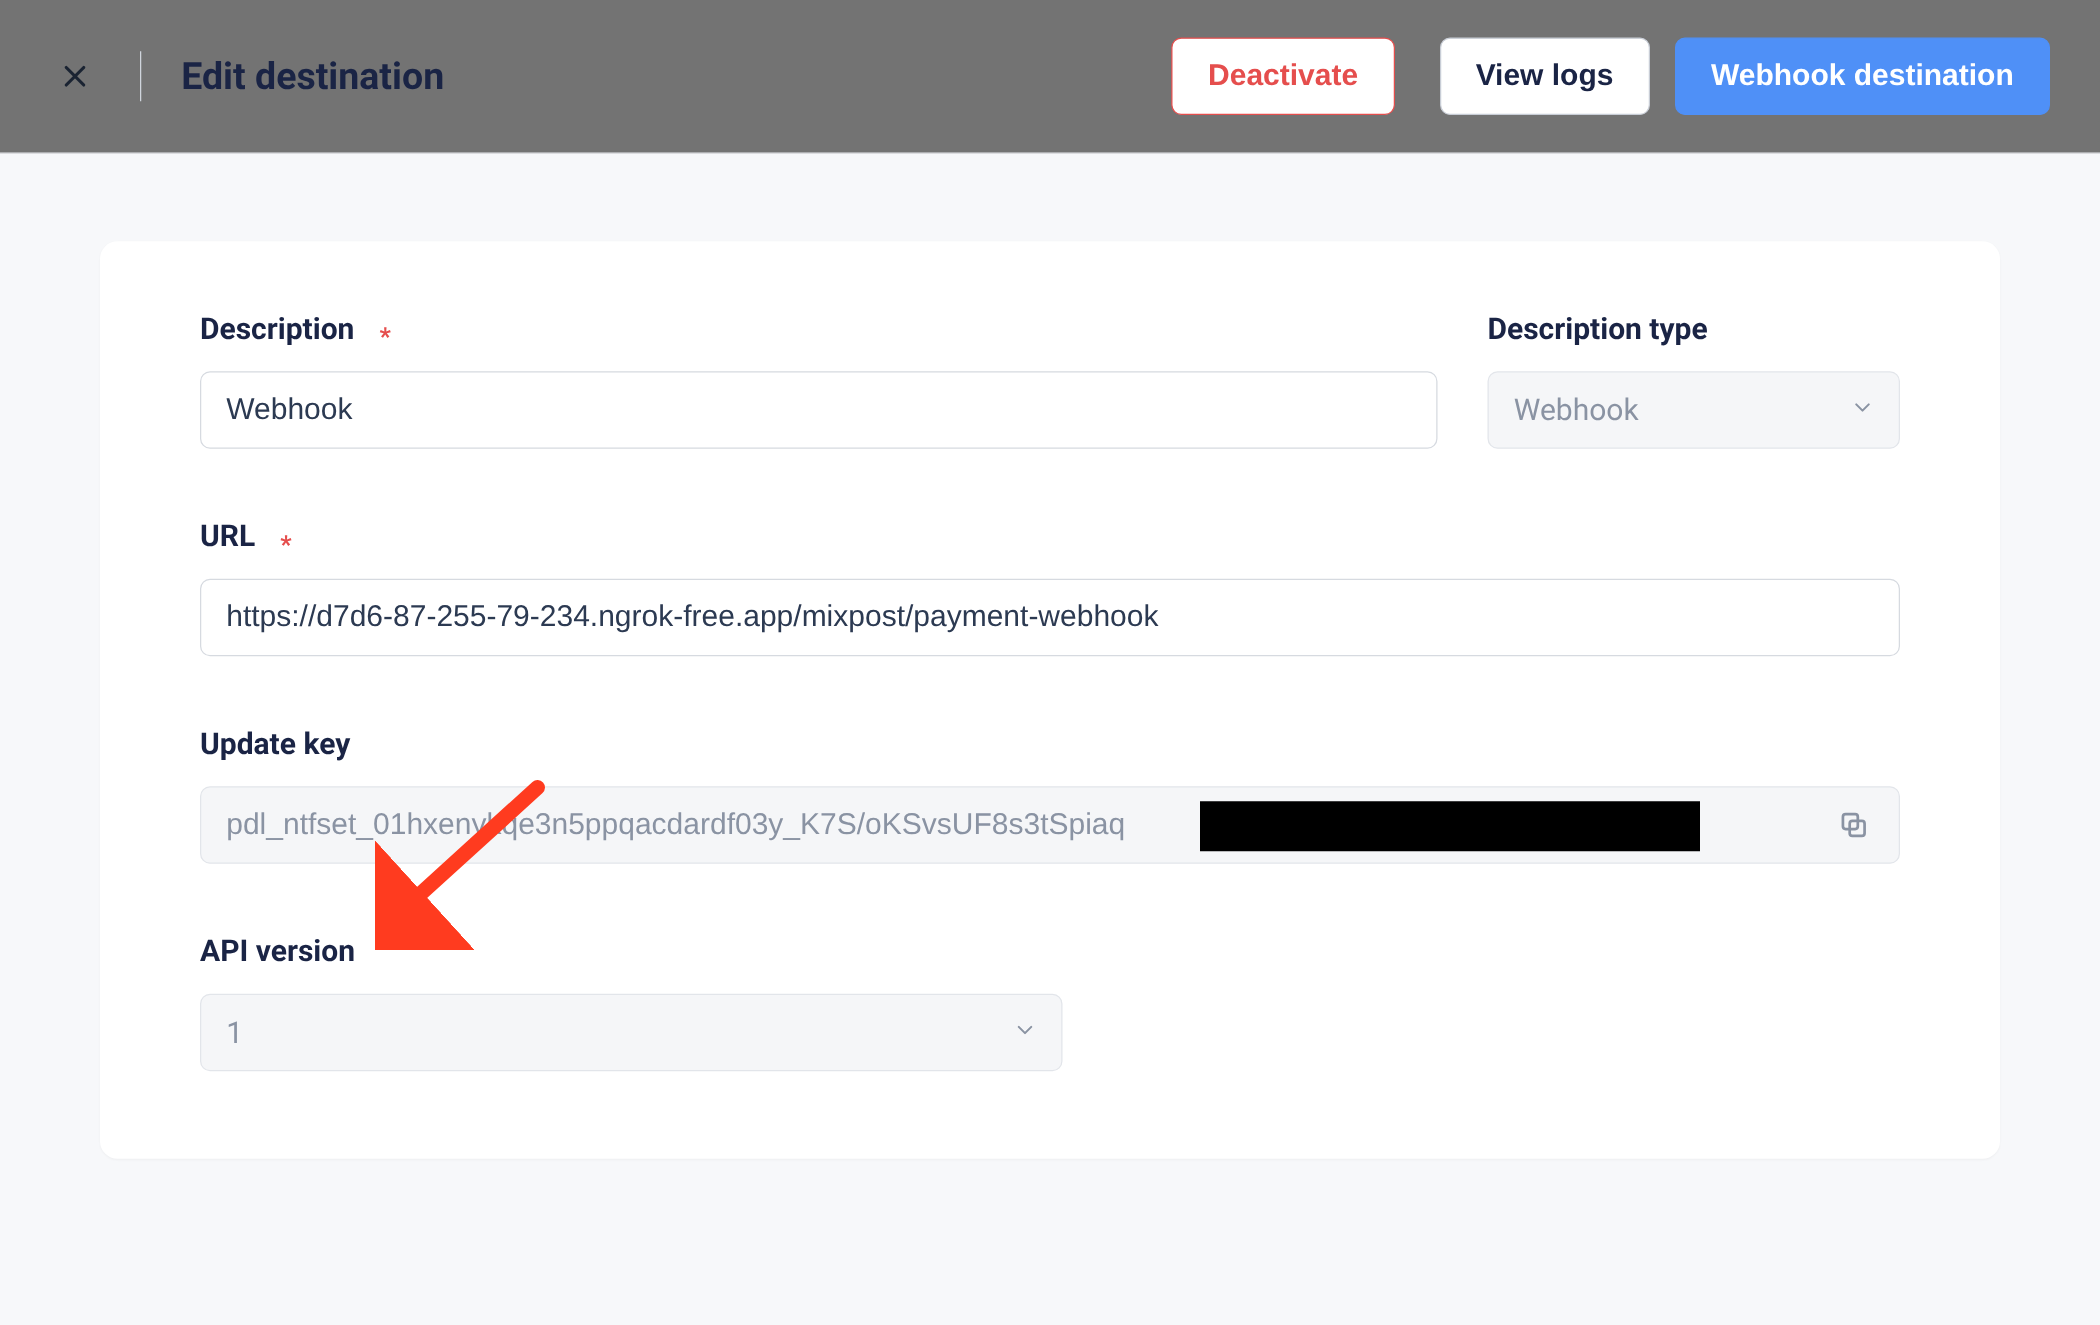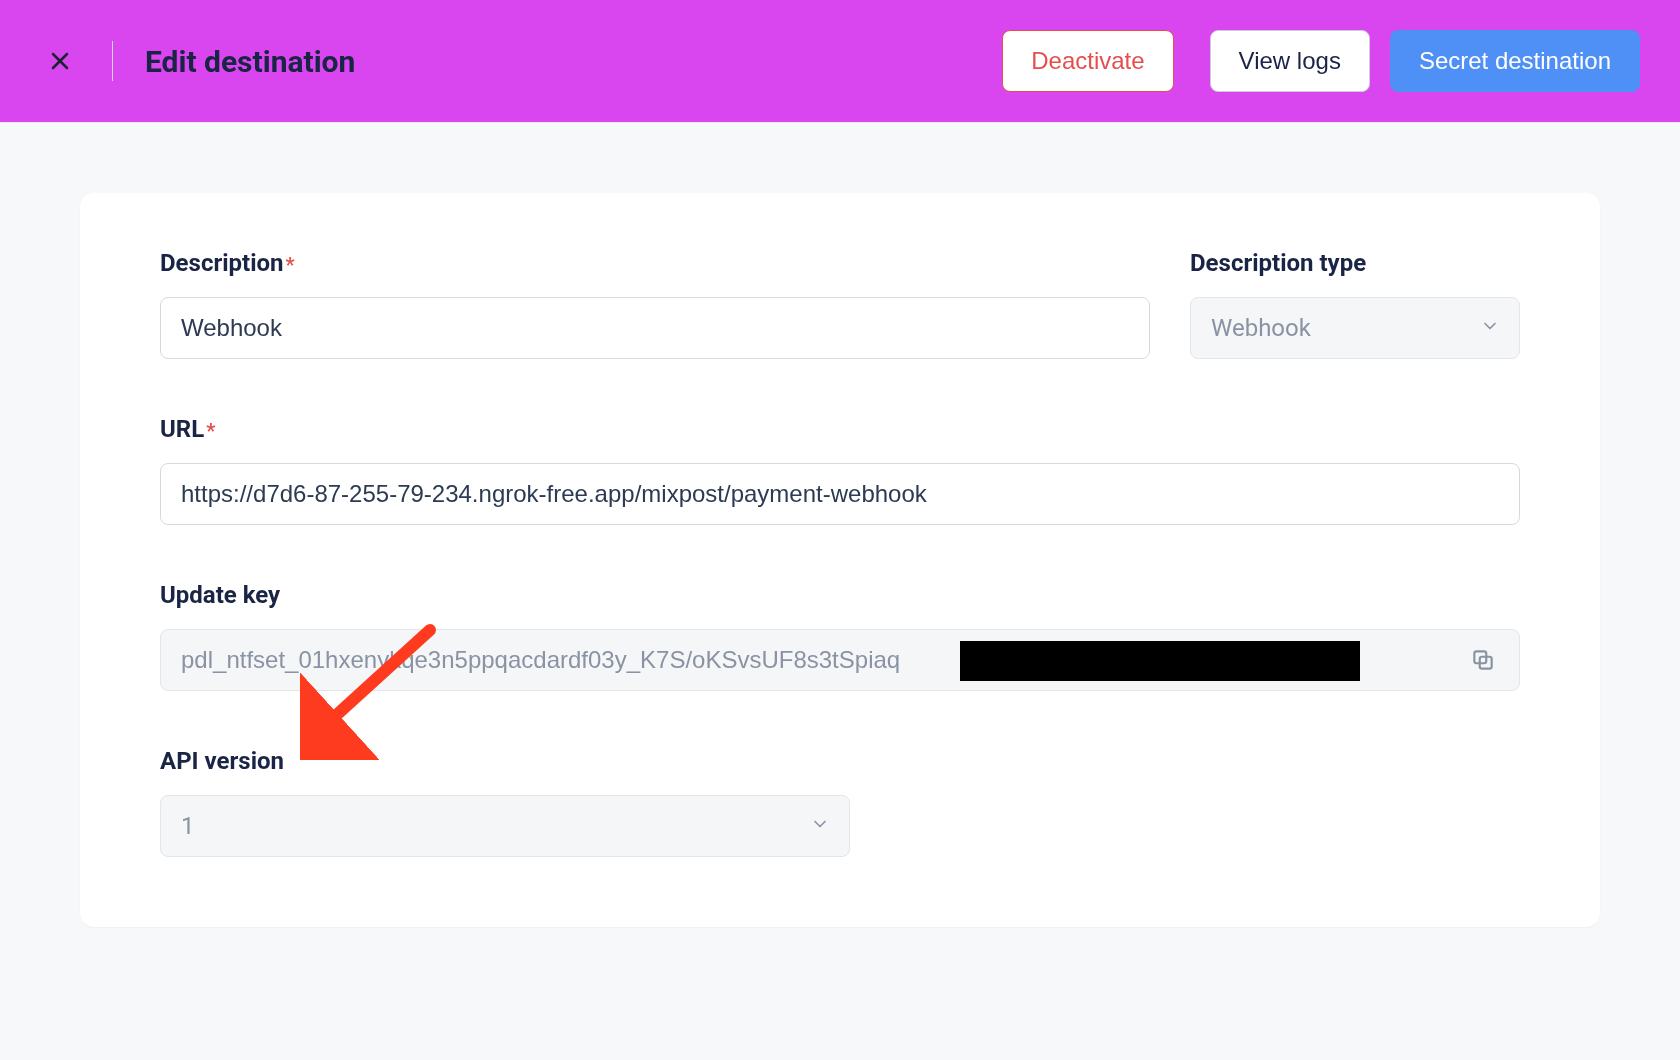--- a/index.html
+++ b/index.html
@@ -14,21 +14,21 @@
       width: 1680px;
       height: 1060px;
       overflow: hidden;
     }
     .header {
       display: flex;
       align-items: center;
       justify-content: space-between;
       padding: 30px 40px 30px 40px;
       border-bottom: 1px solid #e8eaed;
-      background: #d946ef;
+      background: #737373;
     }
     .header-left {
       display: flex;
       align-items: center;
       gap: 32px;
     }
     .close-btn {
       display: flex;
       align-items: center;
       justify-content: center;
@@ -50,21 +50,21 @@
       font-weight: 700;
       color: #1a2445;
     }
     .header-right {
       display: flex;
       align-items: center;
       gap: 20px;
     }
     .btn {
       font-size: 24px;
-      font-weight: 400;
+      font-weight: 700;
       padding: 16px 28px;
       border-radius: 8px;
       cursor: pointer;
       border: 1px solid transparent;
       background: transparent;
     }
     .btn-danger-outline {
       border: 1px solid #e54e4d;
       color: #e54e4d;
       background: #fff;
@@ -109,22 +109,22 @@
     }
     .form-group.half {
       width: 690px;
     }
     .label {
       font-size: 24px;
       font-weight: 700;
       color: #1a2445;
       margin-bottom: 20px;
       display: flex;
-      align-items: center;
-      gap: 2px;
+      align-items: flex-end;
+      gap: 20px;
     }
     .required {
       color: #e54e4d;
       font-size: 20px;
       line-height: 1;
       position: relative;
       top: 2px;
     }
     .input {
       width: 100%;
@@ -226,21 +226,21 @@
           <line x1="5" y1="5" x2="19" y2="19"></line>
           <line x1="19" y1="5" x2="5" y2="19"></line>
         </svg>
     </button>
     <div class="divider"></div>
     <h1 class="page-title">Edit destination</h1>
   </div>
   <div class="header-right">
     <button class="btn btn-danger-outline">Deactivate</button>
     <button class="btn btn-outline">View logs</button>
-    <button class="btn btn-primary">Secret destination</button>
+    <button class="btn btn-primary">Webhook destination</button>
   </div>
 </div>
 
 <div class="main-area">
   <div class="card">
 
     <div class="form-row">
       <div class="form-group description">
         <div class="label">
           <span>Description</span>

